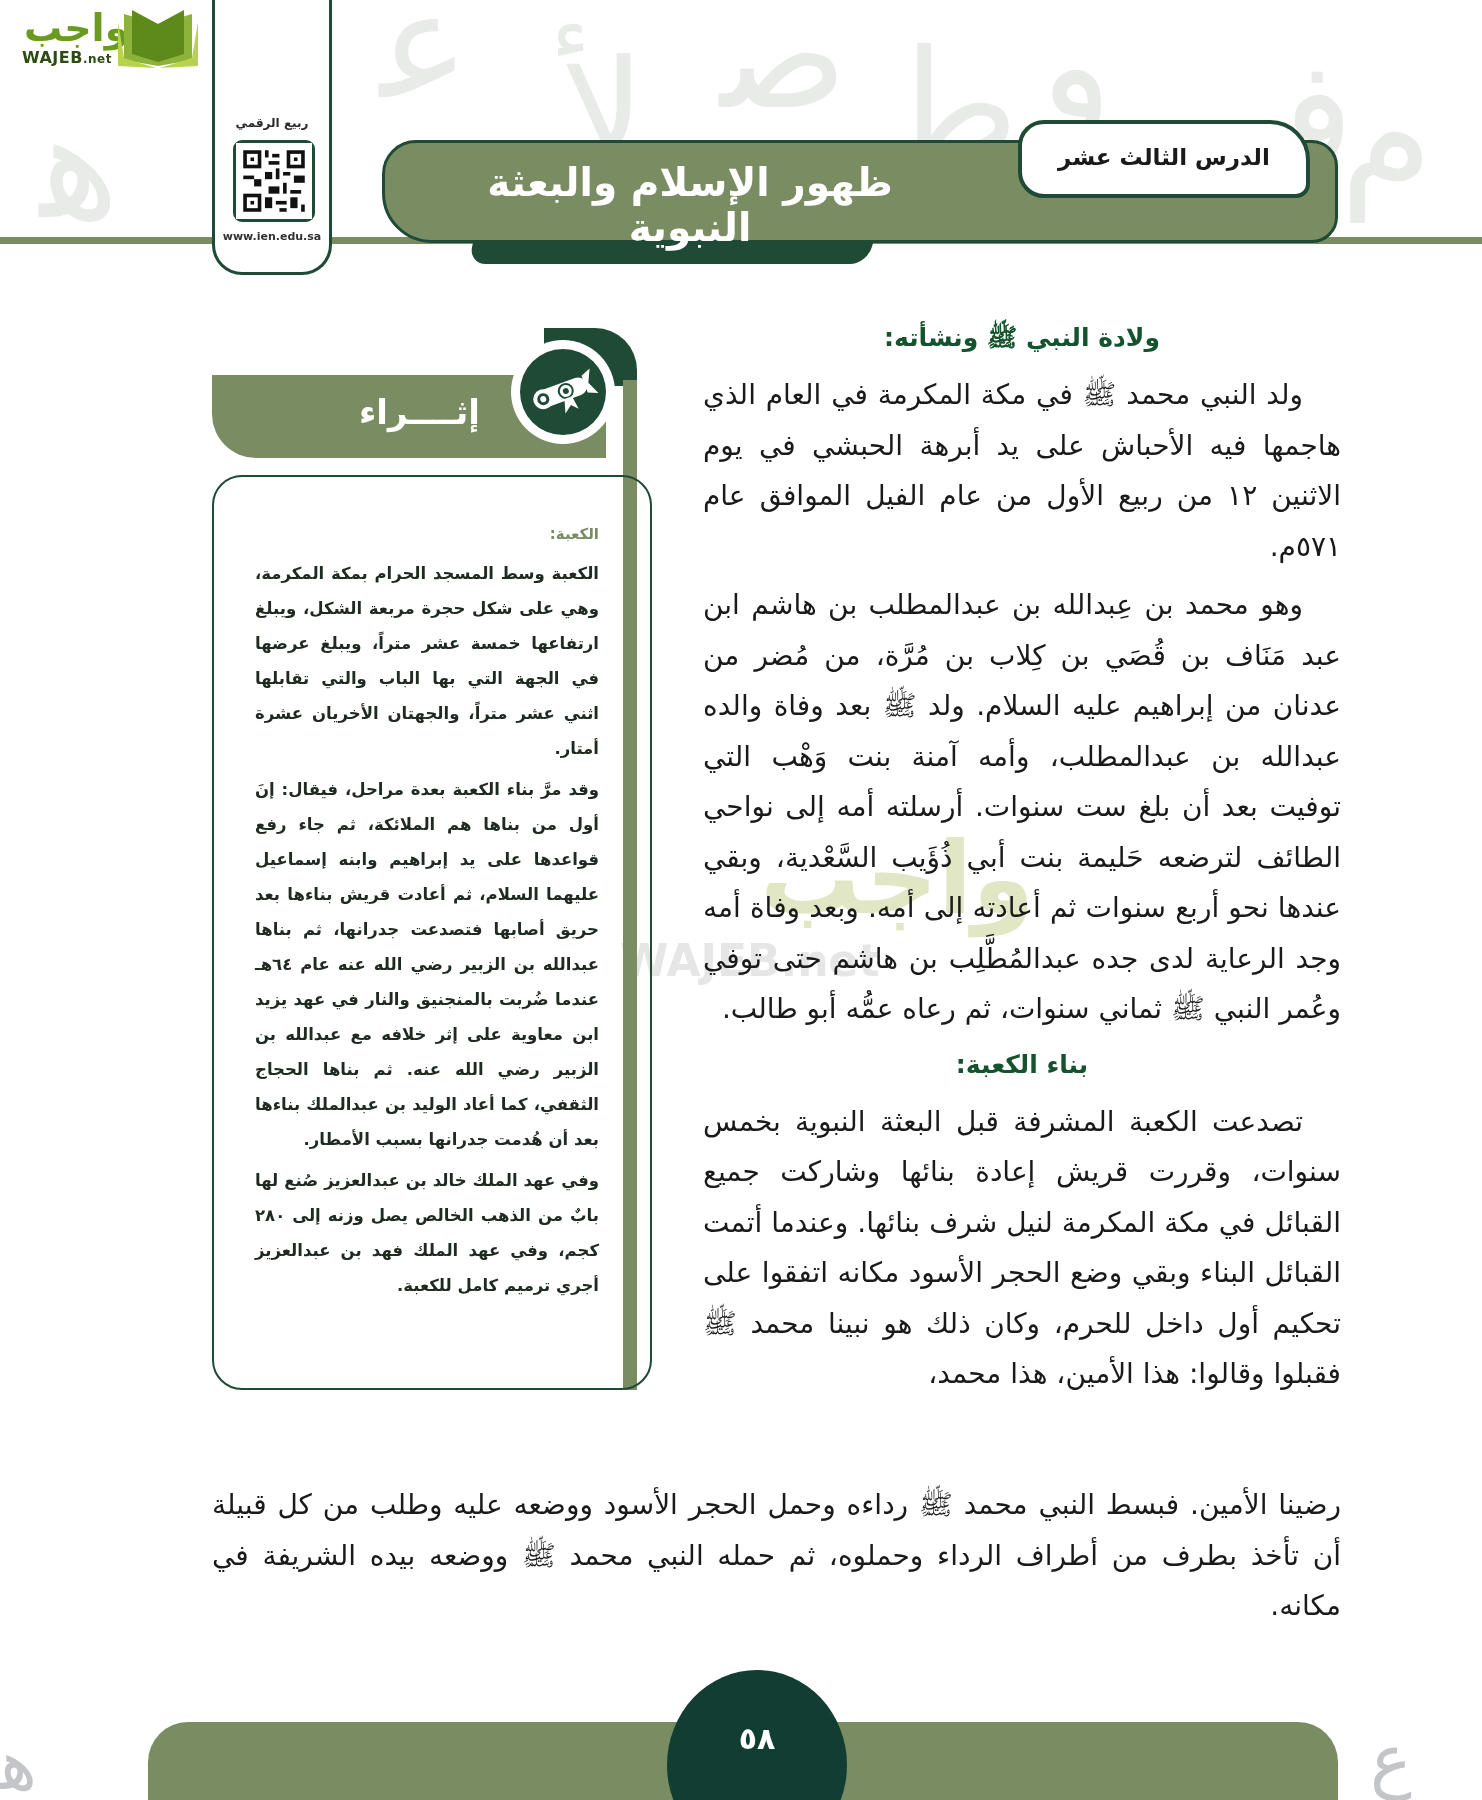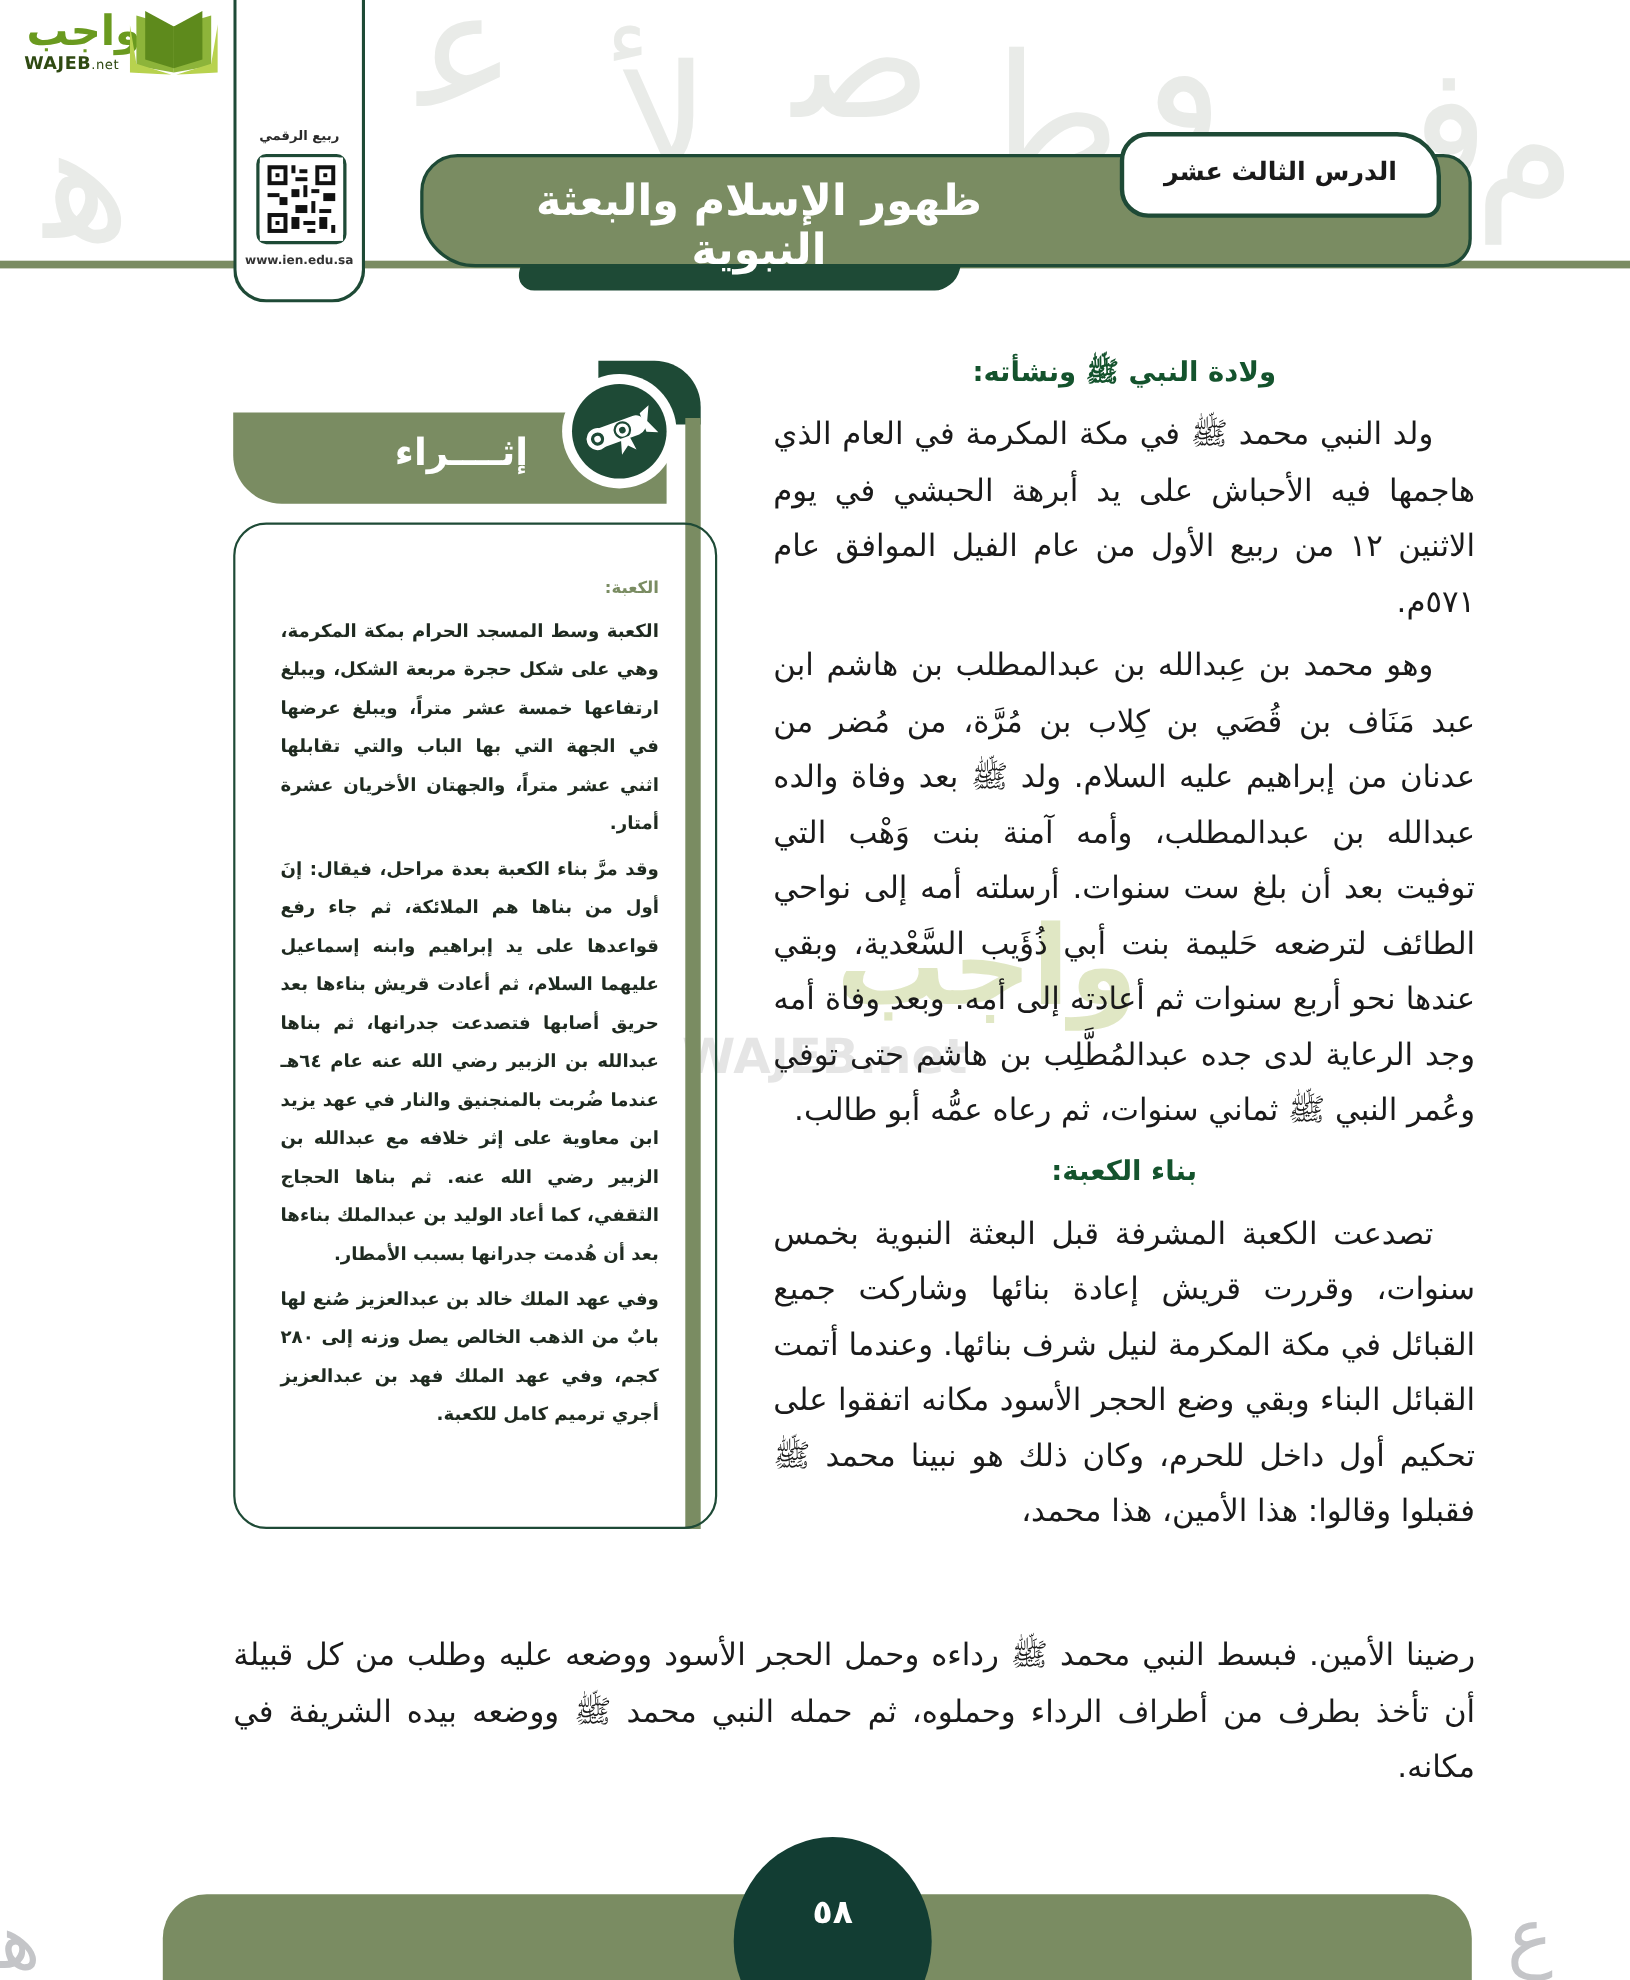--- a/index.html
+++ b/index.html
@@ -7,21 +7,21 @@
   .abs{position:absolute;}
   
   .bg-top{left:0;top:0;width:1482px;height:300px;overflow:hidden;}
   .bg-top span{position:absolute;font-family:"DejaVu Serif",serif;color:#e9ebe8;font-size:150px;line-height:1;}
   
   .rule{left:0;top:237px;width:1482px;height:7px;background:#7a8c62;}
   
   .brand{left:10px;top:6px;width:180px;height:60px;}
   .brand-ar{position:absolute;left:14px;top:0;font-size:38px;font-weight:bold;color:#6a9a1f;direction:rtl;}
   .brand-en{position:absolute;left:12px;top:42px;font-size:16px;font-weight:bold;color:#2f4a12;letter-spacing:0.5px;}
-  .brand-en small{font-size:12px;font-weight:normal;}
+  .brand-en small{font-size:12px;font-weight:bold;}
   .brand-book{position:absolute;left:108px;top:4px;width:80px;height:58px;}
   
   .qr-card{left:212px;top:-20px;width:114px;height:292px;border:3px solid #1e4a36;border-top:none;border-radius:0 0 30px 30px;background:#fff;}
   .qr-label{position:absolute;left:0;right:0;top:136px;text-align:center;font-size:12px;font-weight:bold;color:#2a2a2a;direction:rtl;}
   .qr-box{position:absolute;left:18px;top:160px;width:76px;height:76px;border:3px solid #1e4a36;border-radius:9px;background:#fff;}
   .qr-url{position:absolute;left:0;right:0;top:250px;text-align:center;font-size:11px;font-weight:bold;color:#333;}
   
   .banner-shadow{left:472px;top:230px;width:400px;height:34px;background:#1e4a36;border-radius:0 0 18px 18px;transform:skewX(-14deg);}
   .banner{left:382px;top:140px;width:956px;height:103px;background:#7a8c62;border:3px solid #1e4a36;border-radius:34px 26px 26px 50px;box-sizing:border-box;}
   .banner-title{position:absolute;left:440px;top:160px;width:500px;text-align:center;font-size:39px;font-weight:bold;color:#ffffff;direction:rtl;}

